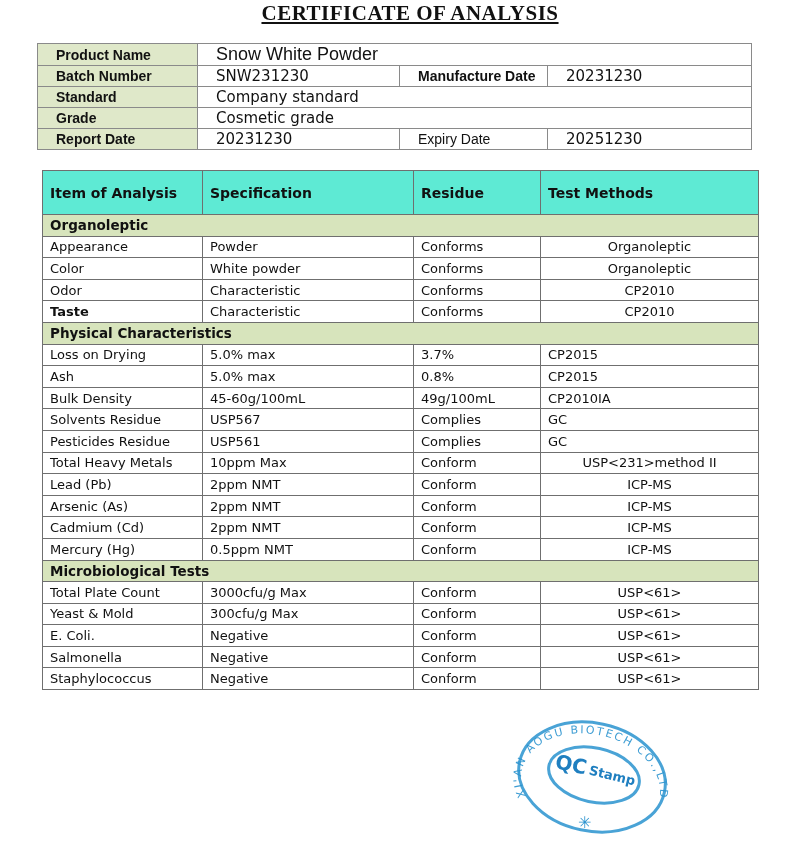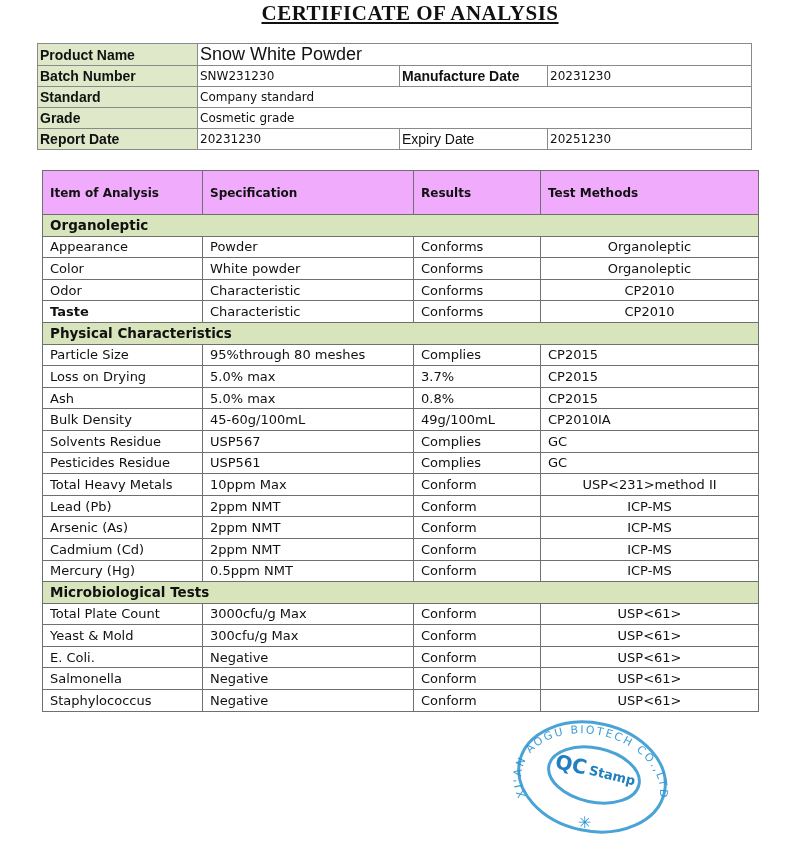--- a/index.html
+++ b/index.html
@@ -5,29 +5,29 @@
   html, body { margin: 0; padding: 0; background: #ffffff; }
   body { width: 800px; height: 866px; position: relative; overflow: hidden; font-family: "Liberation Sans", sans-serif; color: #111; }
   .title {
     position: absolute; left: 0; top: 0; width: 820px; text-align: center;
     font-family: "Liberation Serif", serif; font-weight: bold; font-size: 21px;
     letter-spacing: 0.5px; text-decoration: underline; top: 1px; color: #111;
   }
   table { border-collapse: collapse; position: absolute; }
   
   .info { left: 37px; top: 43px; width: 714px; table-layout: fixed; }
-  .info td { border: 1px solid #8a8a8a; height: 20px; padding: 0 2px; font-size: 14px; white-space: nowrap; }
+  .info td { border: 1px solid #8a8a8a; height: 20px; padding: 0 18px; font-size: 14px; white-space: nowrap; }
   .info td.lbl { background: #dfe8c9; font-weight: bold; font-family: "Liberation Sans", sans-serif; width: 150px; }
-  .info td.val { font-family: "DejaVu Sans", sans-serif; font-size: 12px; }
+  .info td.val { font-family: "DejaVu Sans", sans-serif; font-size: 15px; }
   .info td.lbl2 { font-weight: bold; }
   .info td.lbl2n { font-weight: normal; }
   
   .analysis { left: 42px; top: 170px; width: 716px; table-layout: fixed; font-family: "DejaVu Sans", sans-serif; font-size: 13px; }
   .analysis td, .analysis th { border: 1px solid #6f6f6f; padding: 0 7px; white-space: nowrap; height: 20.6px; }
-  .analysis th { background: #f0abfc; font-weight: bold; text-align: left; height: 43px; font-size: 12px; }
+  .analysis th { background: #5eead4; font-weight: bold; text-align: left; height: 43px; font-size: 14px; }
   .analysis th.center { }
   .analysis tr.section td { background: #d7e4bc; font-weight: bold; font-size: 13.5px; }
   .analysis td.center { text-align: center; }
   .analysis td.bold { font-weight: bold; }
   .c1 { width: 145px; }
   .stamp { position: absolute; left: 512px; top: 718px; width: 160px; height: 118px; pointer-events: none; }
 </style>
 </head>
 <body>
 
@@ -72,21 +72,21 @@
   <colgroup>
       <col class="c1" style="width:160px">
       <col style="width:211px">
       <col style="width:127px">
       <col style="width:218px">
     </colgroup>
   <thead>
     <tr>
       <th>Item of Analysis</th>
       <th>Specification</th>
-      <th>Results</th>
+      <th>Residue</th>
       <th class="center">Test Methods</th>
     </tr>
   </thead>
   <tbody id="analysis-body">
       <tr class="section">
         <td colspan="4">Organoleptic</td>
       </tr>
       <tr>
         <td>Appearance</td>
         <td>Powder</td>
@@ -106,26 +106,20 @@
         <td class="center">CP2010</td>
       </tr>
       <tr>
         <td class="bold">Taste</td>
         <td>Characteristic</td>
         <td>Conforms</td>
         <td class="center">CP2010</td>
       </tr>
       <tr class="section">
         <td colspan="4">Physical Characteristics</td>
-      </tr>
-      <tr>
-        <td>Particle Size</td>
-        <td>95%through 80 meshes</td>
-        <td>Complies</td>
-        <td>CP2015</td>
       </tr>
       <tr>
         <td>Loss on Drying</td>
         <td>5.0% max</td>
         <td>3.7%</td>
         <td>CP2015</td>
       </tr>
       <tr>
         <td>Ash</td>
         <td>5.0% max</td>

